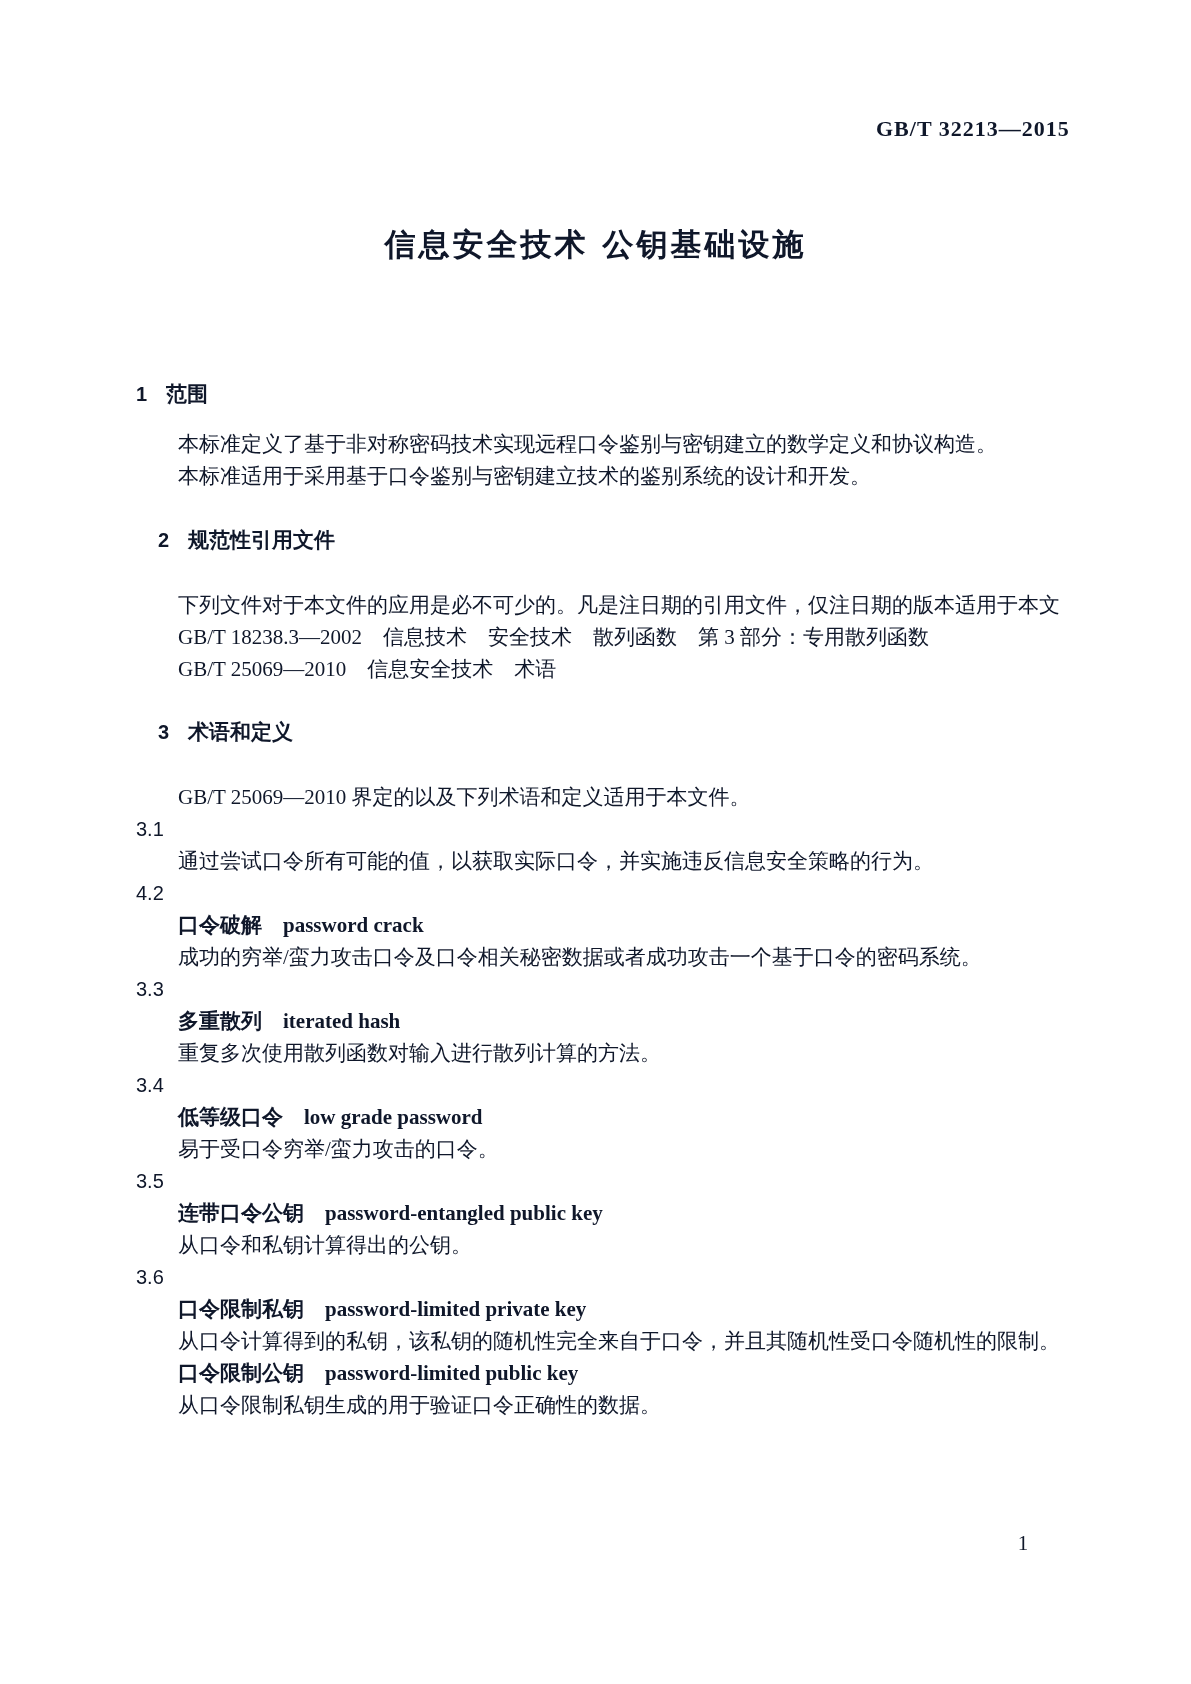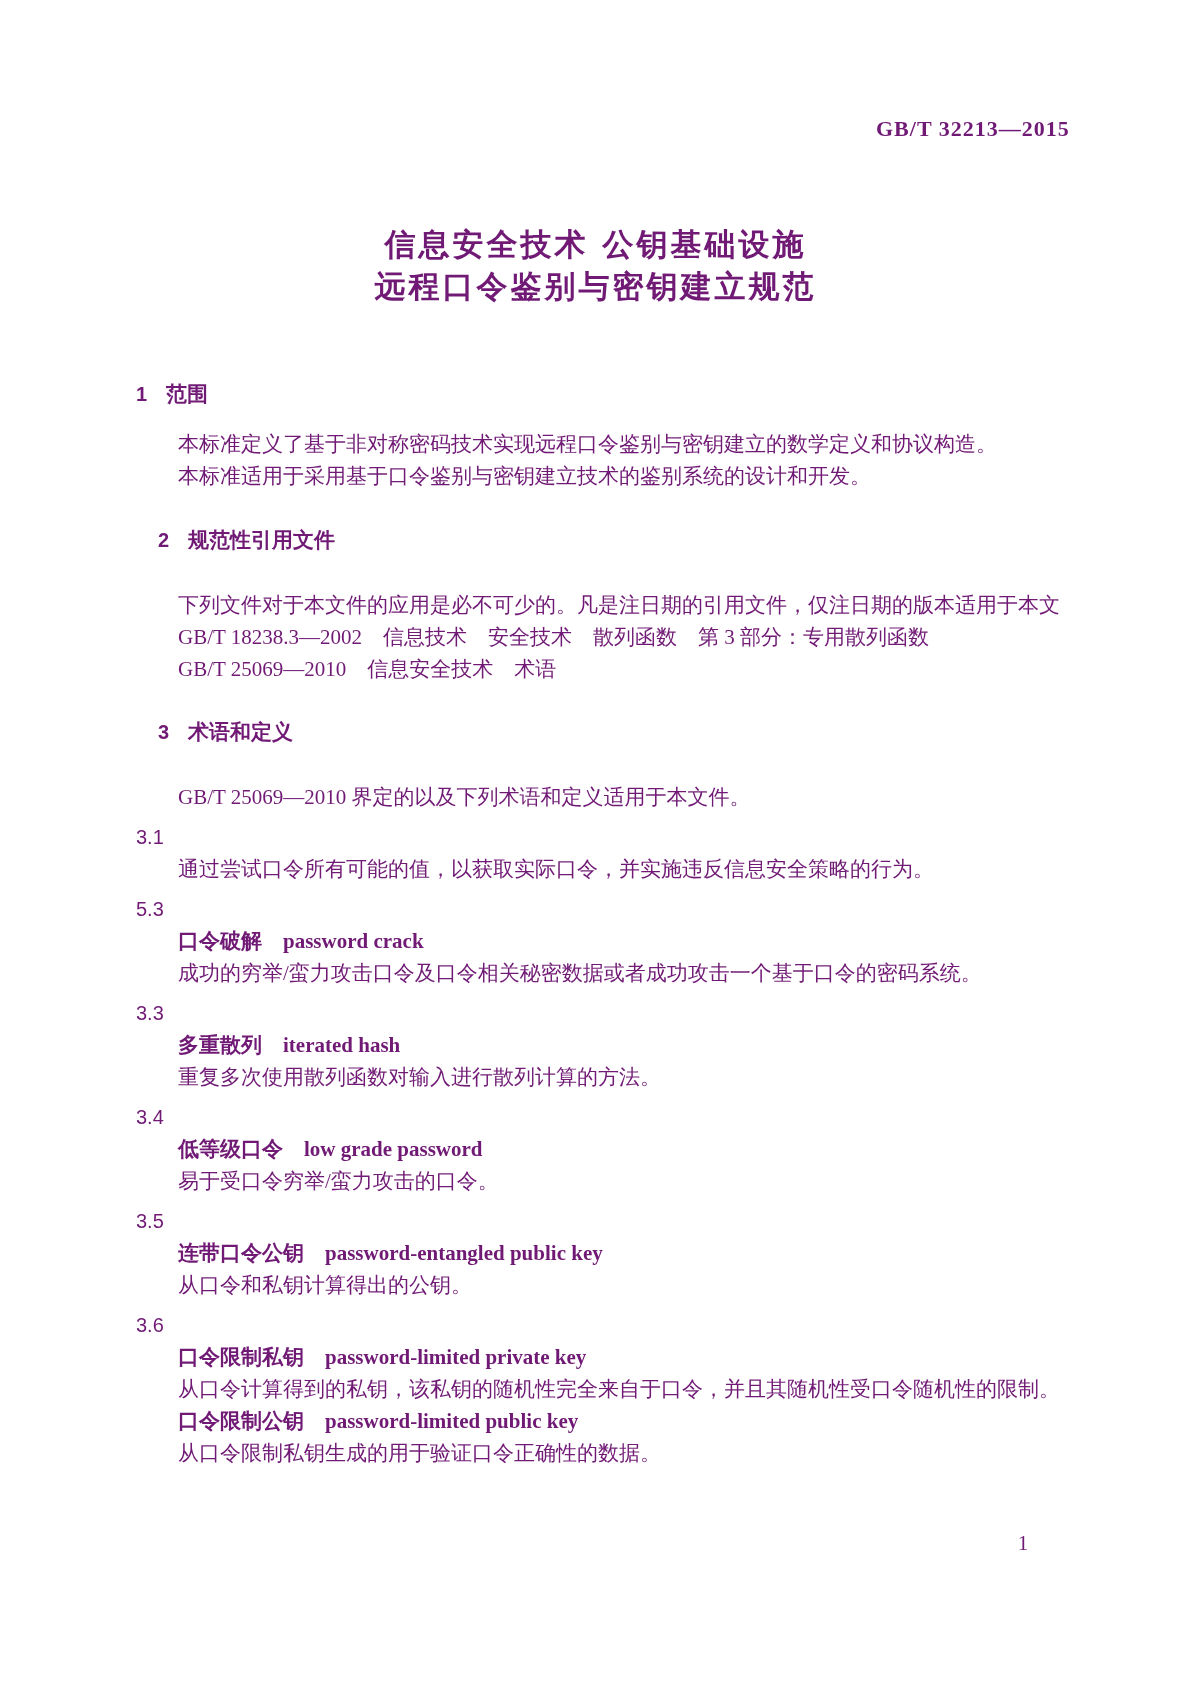--- a/index.html
+++ b/index.html
@@ -1,20 +1,20 @@
 <!DOCTYPE html>
 <html lang="zh"><head>
 <meta charset="utf-8">
 <style>
   html,body{margin:0;padding:0;background:#ffffff;}
   .page{
     position:relative;
     width:1191px;height:1684px;
     background:#ffffff;
-    color:#701a75;
+    color:#0f172a;
     font-family:"Liberation Serif","DejaVu Serif",serif;
     overflow:hidden;
   }
   
   .std-code{
     position:absolute;top:116px;left:876px;
     font-size:22px;font-weight:bold;
     letter-spacing:1px;line-height:26px;
     font-family:"Liberation Serif","DejaVu Serif",serif;
     white-space:nowrap;
@@ -41,21 +41,21 @@
   }
   .sec-num{display:inline-block;width:30px;font-size:20px;}
   .indent{padding-left:42px;}
   .hang{padding-left:0;}
   .mb31{margin-bottom:18px;}
   .mt32{margin-top:32px;}
   .mt31{margin-top:31px;}
   .mb33{margin-bottom:33px;margin-left:22px;}
   .term-num{
     font-family:"Liberation Sans","DejaVu Sans",sans-serif;
-    font-size:20px;line-height:32px;margin-top:8px;
+    font-size:20px;line-height:32px;
   }
   .term-line{padding-left:42px;line-height:32px;white-space:nowrap;}
   .term-zh{
     font-family:"Liberation Sans","DejaVu Sans",sans-serif;
     font-weight:bold;
   }
   .term-en{
     font-family:"Liberation Serif","DejaVu Serif",serif;
     font-weight:bold;margin-left:21px;
   }
@@ -67,41 +67,40 @@
 </style>
 </head>
 <body>
 
 <div class="page">
 
   <div class="std-code">GB/T 32213—2015</div>
 
   <div class="doc-title">
     <div><span>信息安全技术</span><span class="title-gap"></span><span>公钥基础设施</span></div>
-    <div>远程口令鉴别与密钥建立规范</div>
   </div>
 
   <div class="content">
 
     <div class="section-heading mb31"><span class="sec-num">1</span><span>范围</span></div>
     <div class="line indent">本标准定义了基于非对称密码技术实现远程口令鉴别与密钥建立的数学定义和协议构造。</div>
     <div class="line indent">本标准适用于采用基于口令鉴别与密钥建立技术的鉴别系统的设计和开发。</div>
 
     <div class="section-heading mt32 mb33"><span class="sec-num">2</span><span>规范性引用文件</span></div>
     <div class="line indent">下列文件对于本文件的应用是必不可少的。凡是注日期的引用文件，仅注日期的版本适用于本文</div>
     <div class="line indent">GB/T 18238.3—2002　信息技术　安全技术　散列函数　第 3 部分：专用散列函数</div>
     <div class="line indent">GB/T 25069—2010　信息安全技术　术语</div>
 
     <div class="section-heading mt31 mb33"><span class="sec-num">3</span><span>术语和定义</span></div>
     <div class="line indent">GB/T 25069—2010 界定的以及下列术语和定义适用于本文件。</div>
 
     <div class="term-num">3.1</div>
     <div class="term-def">通过尝试口令所有可能的值，以获取实际口令，并实施违反信息安全策略的行为。</div>
 
-    <div class="term-num">5.3</div>
+    <div class="term-num">4.2</div>
     <div class="term-line"><span class="term-zh">口令破解</span><span class="term-en">password crack</span></div>
     <div class="term-def">成功的穷举/蛮力攻击口令及口令相关秘密数据或者成功攻击一个基于口令的密码系统。</div>
 
     <div class="term-num">3.3</div>
     <div class="term-line"><span class="term-zh">多重散列</span><span class="term-en">iterated hash</span></div>
     <div class="term-def">重复多次使用散列函数对输入进行散列计算的方法。</div>
 
     <div class="term-num">3.4</div>
     <div class="term-line"><span class="term-zh">低等级口令</span><span class="term-en">low grade password</span></div>
     <div class="term-def">易于受口令穷举/蛮力攻击的口令。</div>

